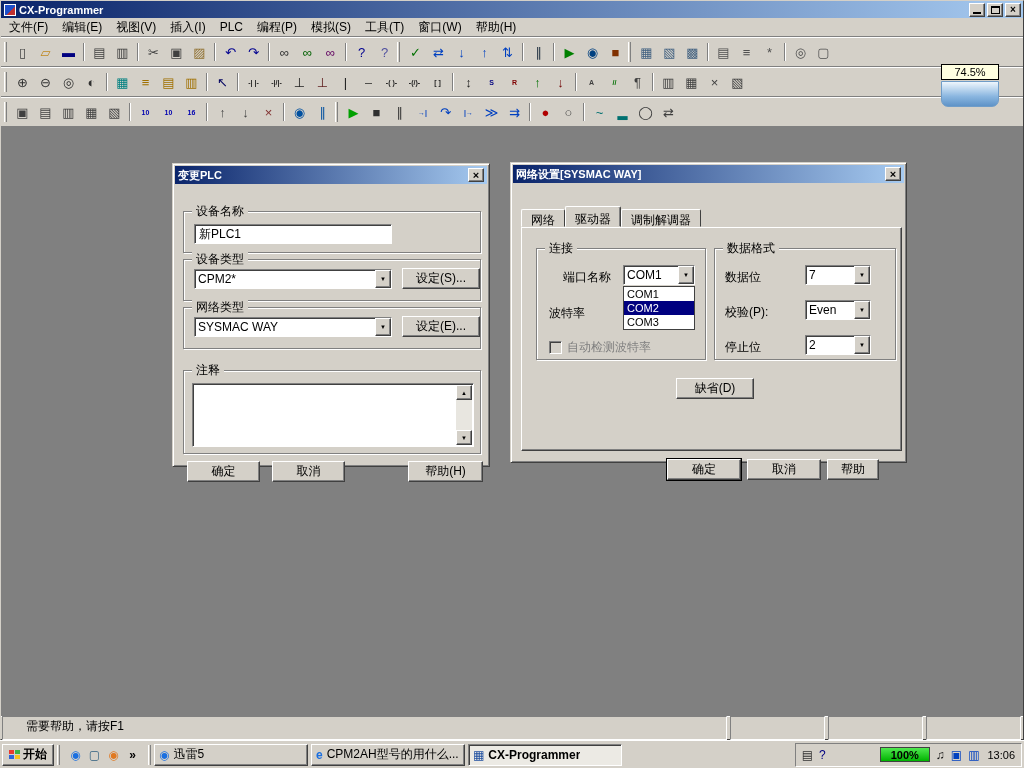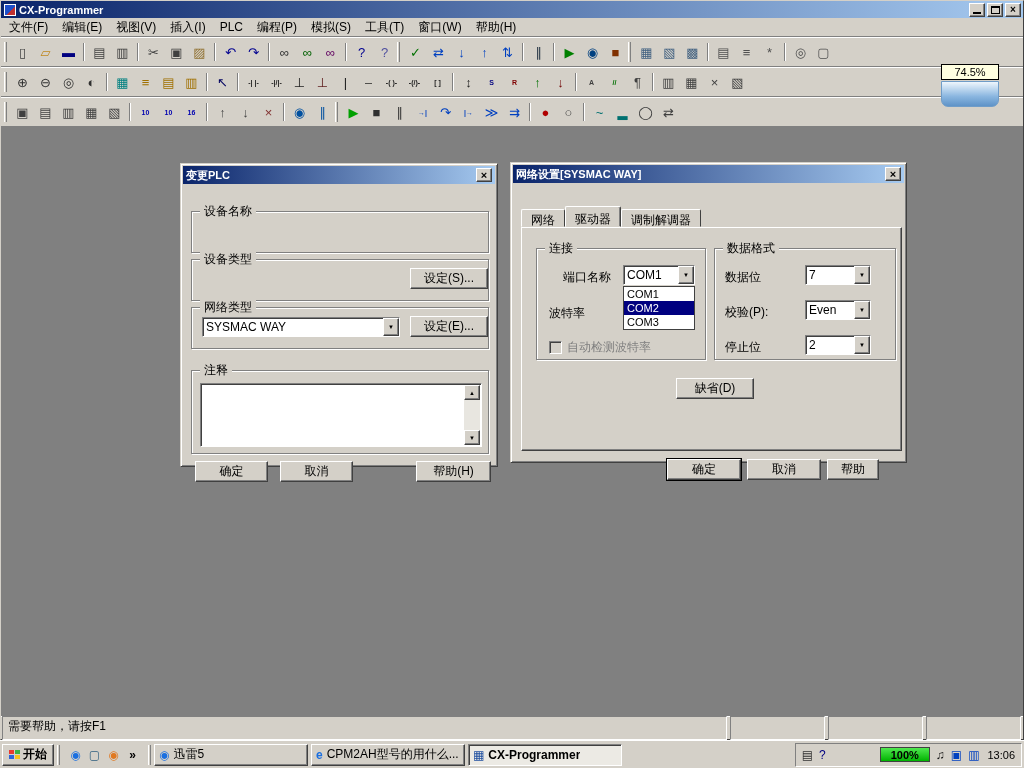--- a/index.html
+++ b/index.html
@@ -24,21 +24,21 @@
   .tbrow{height:30px;display:flex;align-items:center;padding:0 2px;border-top:1px solid #ffffff;border-bottom:1px solid #808080;flex:0 0 auto;background:#d4d0c8;overflow:hidden;}
   .tb-btn{width:23px;height:22px;display:flex;align-items:center;justify-content:center;flex:0 0 auto;}
   .tb-glyph{font-size:13px;line-height:1;}
   .tb-small{font-size:7px;font-weight:bold;white-space:nowrap;letter-spacing:0;}
   .tb-sep{width:2px;height:18px;border-left:1px solid #808080;border-right:1px solid #ffffff;margin:0 3px;flex:0 0 auto;}
   .tb-grip{width:3px;height:20px;border-left:1px solid #ffffff;border-right:1px solid #808080;margin:0 4px 0 1px;flex:0 0 auto;}
 
   .workspace{flex:1 1 auto;background:#808080;border-top:1px solid #808080;min-height:0;}
 
   .statusbar{height:23px;flex:0 0 auto;background:#d4d0c8;display:flex;align-items:center;gap:3px;padding:2px 2px 2px 1px;border-top:1px solid #ffffff;}
-  .sb-panel{height:24px;border:1px solid;border-color:#808080 #ffffff #ffffff #808080;padding:1px 5px;font-size:12px;white-space:nowrap;overflow:hidden;}
+  .sb-panel{height:24px;border:1px solid;border-color:#808080 #ffffff #ffffff #808080;padding:1px 23px;font-size:12px;white-space:nowrap;overflow:hidden;}
   .sb-main{flex:1 1 auto;}
   .sb-small{width:95px;flex:0 0 auto;}
 
   
   .dialog{position:absolute;background:#d4d0c8;border:1px solid;border-color:#d4d0c8 #404040 #404040 #d4d0c8;box-shadow:inset 1px 1px 0 #ffffff, inset -1px -1px 0 #808080;z-index:20;padding:2px;}
   .dlg-title{height:18px;background:linear-gradient(90deg,#0a246a,#a6caf0);display:flex;align-items:center;padding:0 3px;}
   .dlg-title-text{color:#fff;font-weight:bold;font-size:11px;flex:1;white-space:nowrap;}
   .dlg-close{width:16px;height:14px;font-size:11px;font-weight:bold;line-height:1;}
   .dlg-body{position:relative;width:100%;height:calc(100% - 18px);}
 
@@ -434,33 +434,40 @@
   <div class="workspace"></div>
 
   <div class="statusbar">
     <div class="sb-panel sb-main">需要帮助，请按F1</div>
     <div class="sb-panel sb-small"></div>
     <div class="sb-panel sb-small"></div>
     <div class="sb-panel sb-small"></div>
   </div>
 </div>
 
-<div class="dialog" style="left:172px;top:163px;width:318px;height:304px;margin-left:8px;">
+<div class="dialog" style="left:172px;top:163px;width:318px;height:304px;">
   <div class="dlg-title">
     <span class="dlg-title-text">变更PLC</span>
     <span class="dlg-close btn">×</span>
   </div>
   <div class="dlg-body">
 
     <div class="group" style="left:8px;top:27px;width:298px;height:42px;">
       <span class="legend">设备名称</span>
+      <input class="textfield" style="left: 10px; top: 12px; width: 198px;" value="新PLC1">
     </div>
 
     <div class="group" style="left:8px;top:75px;width:298px;height:42px;">
       <span class="legend">设备类型</span>
+      <div class="combo" style="left:10px;top:9px;width:198px;">
+        <span class="combo-val">CPM2*</span>
+        <span class="combo-btn">
+            <span class="combo-arrow">▼</span>
+          </span>
+      </div>
       <div class="btn dlg-btn" style="left:218px;top:8px;width:78px;">设定(S)...</div>
     </div>
 
     <div class="group" style="left:8px;top:186px;width:298px;height:84px;">
       <span class="legend">注释</span>
       <div class="textarea" style="left:8px;top:12px;width:282px;height:64px;">
         <div class="scrollbar-v">
           <span class="scroll-btn btn">▲</span>
           <span class="scroll-track"></span>
           <span class="scroll-btn btn">▼</span>

